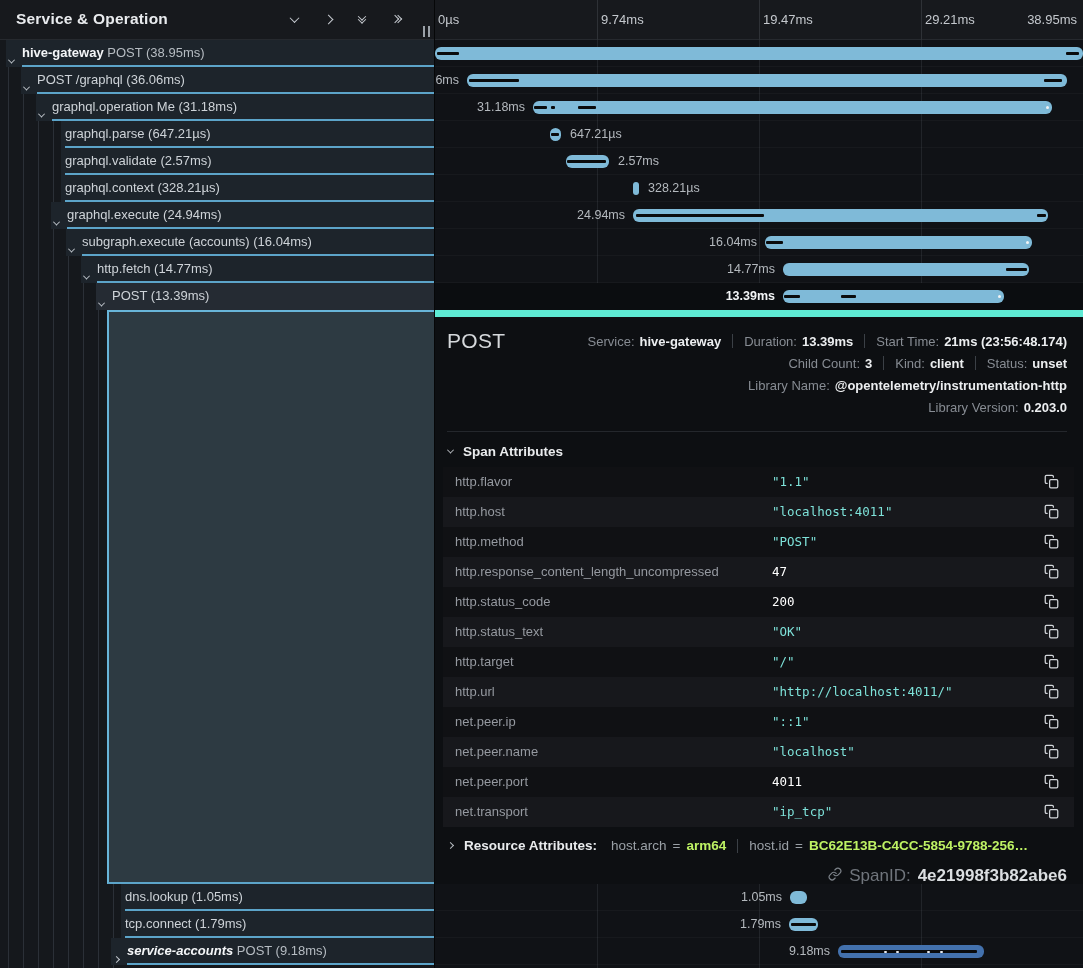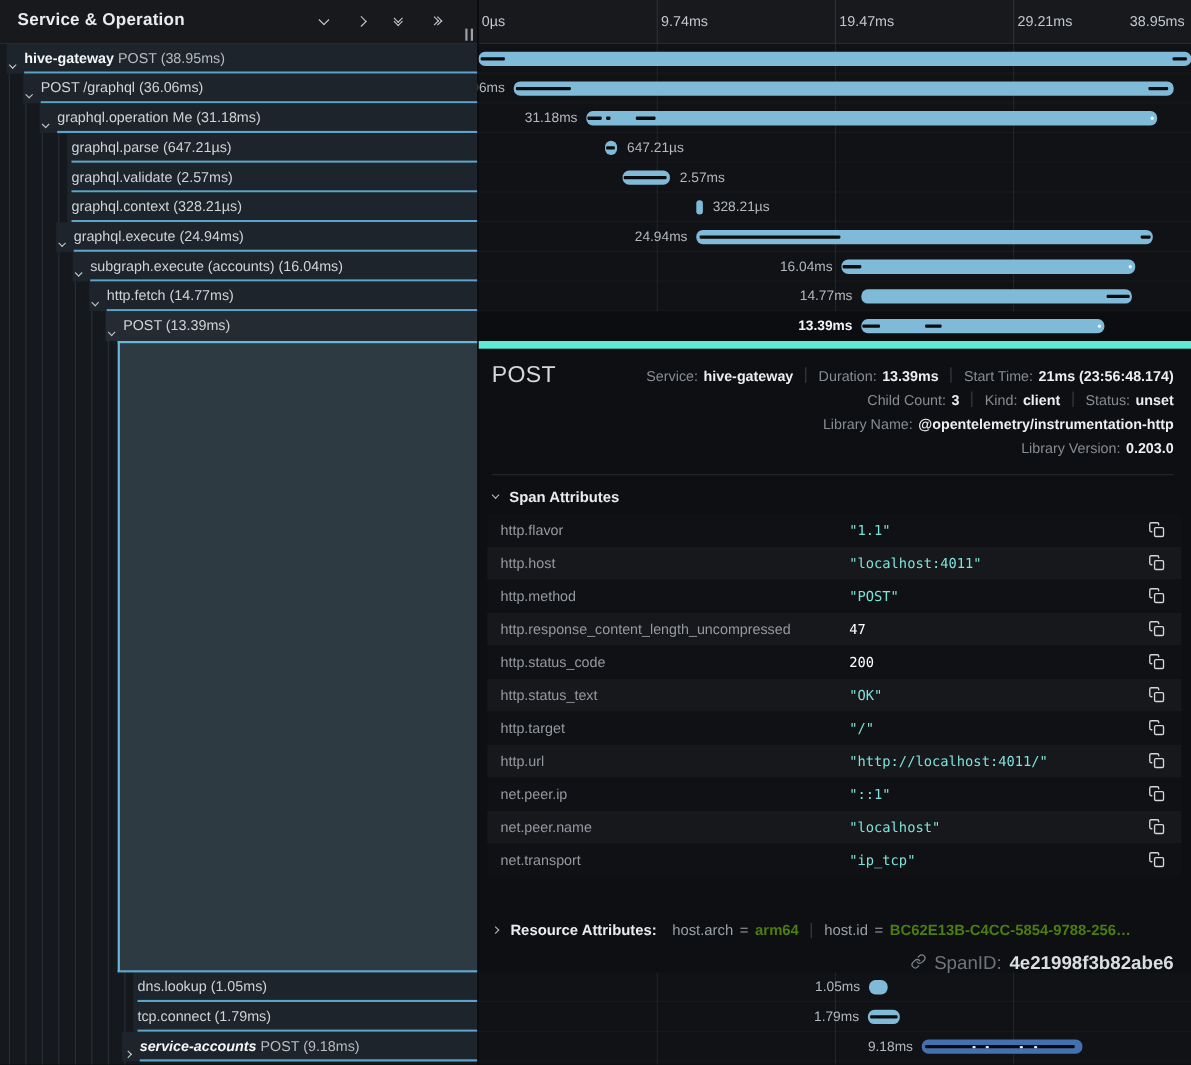--- a/index.html
+++ b/index.html
@@ -77,21 +77,21 @@
   .attr-key{position:absolute;left:12px;top:7px;font-size:13px;color:#9599a0;white-space:nowrap;}
   .attr-val{position:absolute;left:329px;top:7px;font-size:12.5px;font-family:"DejaVu Sans Mono",monospace;white-space:nowrap;}
   .attr-val.str{color:#7ee3da;}
   .attr-val.num{color:#ffffff;}
   .copy-btn{position:absolute;right:14px;top:7px;width:16px;height:16px;cursor:pointer;}
   #resource-line{position:absolute;left:13px;top:521px;display:flex;align-items:center;font-size:13.5px;white-space:nowrap;cursor:pointer;}
   #resource-line .chev{width:5px;height:5px;border-width:1.7px;border-color:#b7bcc1;margin-right:11px;}
   #resource-line .t{font-weight:bold;color:#e9ebed;margin-right:14px;}
   #resource-line .rk{color:#9aa0a6;}
   #resource-line .req{color:#9aa0a6;margin:0 6px;}
-  #resource-line .rv{color:#4d7c0f;font-weight:bold;}
+  #resource-line .rv{color:#bef264;font-weight:bold;}
   #spanid-line{position:absolute;right:16px;top:549px;display:flex;align-items:center;gap:7px;font-size:17px;}
   #spanid-line .k{color:#70757c;}
   #spanid-line .v{color:#dbdee1;font-weight:bold;}
 </style>
 </head>
 <body>
 
 <div id="stage">
 
   <div class="abs" id="tree-base">
@@ -386,20 +386,28 @@
         </div>
         <div class="attr-row">
           <div class="attr-key">net.peer.name</div>
           <div class="attr-val str">"localhost"</div>
           <div class="copy-btn"><svg width="15" height="15" viewBox="0 0 24 24" fill="none" stroke="#d3d6da" stroke-width="2" stroke-linecap="round" stroke-linejoin="round">
               <rect x="9" y="9" width="13" height="13" rx="2"></rect>
               <path d="M5 15H4a2 2 0 0 1-2-2V4a2 2 0 0 1 2-2h9a2 2 0 0 1 2 2v1"></path>
             </svg></div>
         </div>
         <div class="attr-row">
+          <div class="attr-key">net.peer.port</div>
+          <div class="attr-val num">4011</div>
+          <div class="copy-btn"><svg width="15" height="15" viewBox="0 0 24 24" fill="none" stroke="#d3d6da" stroke-width="2" stroke-linecap="round" stroke-linejoin="round">
+              <rect x="9" y="9" width="13" height="13" rx="2"></rect>
+              <path d="M5 15H4a2 2 0 0 1-2-2V4a2 2 0 0 1 2-2h9a2 2 0 0 1 2 2v1"></path>
+            </svg></div>
+        </div>
+        <div class="attr-row">
           <div class="attr-key">net.transport</div>
           <div class="attr-val str">"ip_tcp"</div>
           <div class="copy-btn"><svg width="15" height="15" viewBox="0 0 24 24" fill="none" stroke="#d3d6da" stroke-width="2" stroke-linecap="round" stroke-linejoin="round">
               <rect x="9" y="9" width="13" height="13" rx="2"></rect>
               <path d="M5 15H4a2 2 0 0 1-2-2V4a2 2 0 0 1 2-2h9a2 2 0 0 1 2 2v1"></path>
             </svg></div>
         </div>
       </div>
     <div id="resource-line">
       <span class="chev right"></span>

